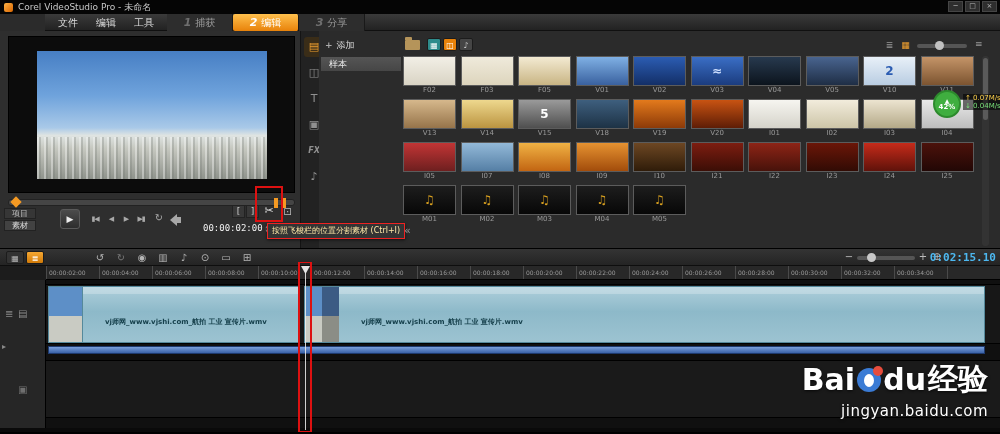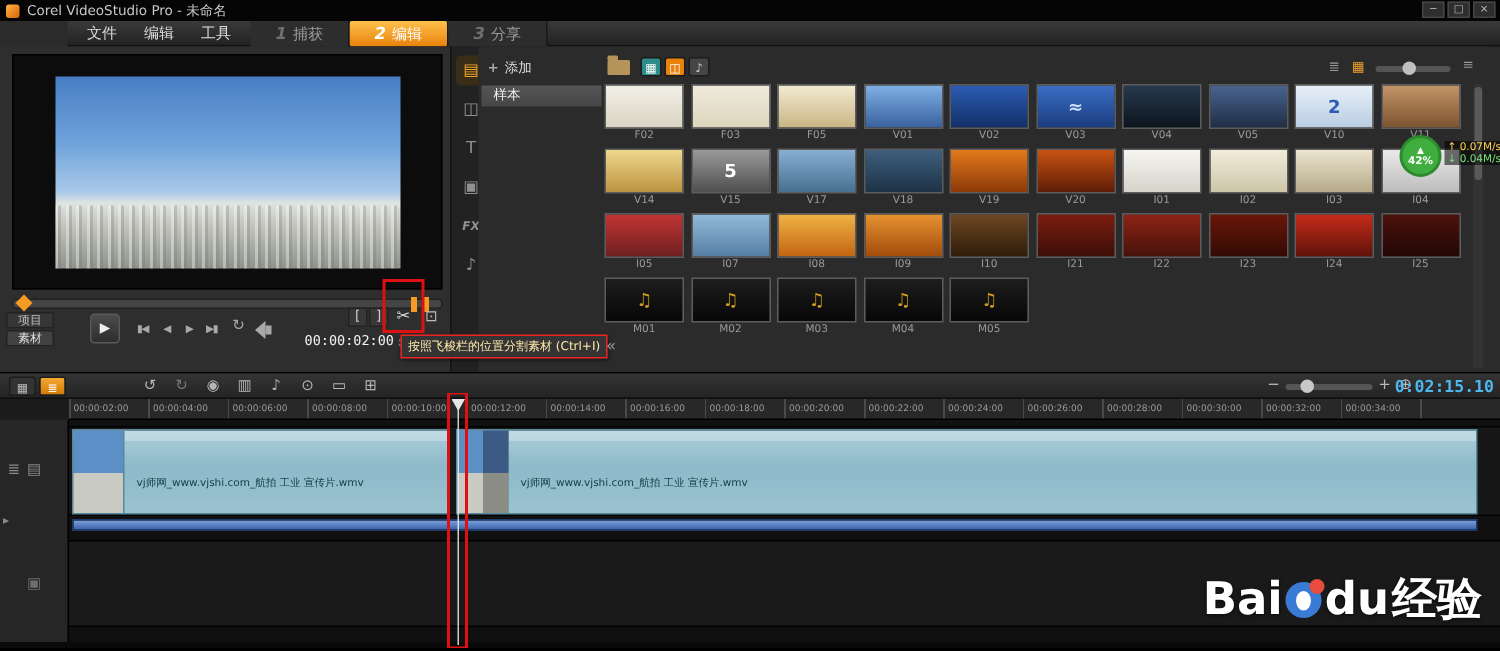--- a/index.html
+++ b/index.html
@@ -118,21 +118,21 @@
   .hdr-overlay { left:18px; top:104px; color:#6f6f6f; }
 
   .tl-tracks { position:absolute; top:31px; left:46px; width:954px; height:151px; background:#101010; }
   .video-lane { position:absolute; top:4px; left:0; width:954px; height:60px; background:#171717; border-top:1px solid #000; border-bottom:1px solid #000; }
   .clip { position:absolute; top:1px; height:57px; background:linear-gradient(180deg,#aecfdb 0%,#8db9c9 45%,#9cc3d1 100%); border:1px solid #55899b; }
   .clip1 { left:2px; width:252px; }
   .clip2 { left:258px; width:681px; }
   .clip::before { content:""; position:absolute; left:0; right:0; top:0; height:7px; background:rgba(255,255,255,.25); }
   .clip-thumb { position:absolute; left:0; top:0; width:34px; height:55px; background:linear-gradient(180deg,#5d8fc7 0 52%,#c9cbc3 52% 100%); border-right:1px solid #55899b; }
   .clip-thumb2 { position:absolute; left:17px; top:0; width:17px; height:55px; background:linear-gradient(180deg,#3c5b84 0 52%,#8b8d86 52% 100%); }
-  .clip-name { position:absolute; left:42px; top:30px; font-size:7px; color:#16404c; white-space:nowrap; overflow:hidden; max-width:78%; }
+  .clip-name { position:absolute; left:56px; top:30px; font-size:7px; color:#16404c; white-space:nowrap; overflow:hidden; max-width:78%;font-weight:bold; }
   .audio-bar { position:absolute; top:66px; left:2px; width:937px; height:8px; background:linear-gradient(180deg,#7aa0dc,#3a62a8); border:1px solid #1e3a6e; }
   .track2-lane { position:absolute; top:80px; left:0; width:954px; height:58px; background:#1a1a1a; border-top:1px solid #000; border-bottom:1px solid #000; }
 
   
   .playhead-cap { position:absolute; left:301px; top:266px; width:9px; height:8px; background:#e5e5e5; clip-path:polygon(0 0,100% 0,50% 100%); z-index:21; }
   .playhead-line { position:absolute; left:305px; top:266px; width:1px; height:164px; background:rgba(240,240,240,.85); z-index:20; }
   .anno { position:absolute; border:2px solid #dd1111; z-index:50; }
   .anno-scissors { left:255px; top:186px; width:28px; height:36px; }
   .anno-playhead { left:298px; top:262px; width:14px; height:170px; border-width:1px 2px; }
   .tooltip { position:absolute; left:267px; top:223px; height:16px; border:1px solid #e22; background:#343434; color:#ffe9a8; font-size:8px; line-height:14px; padding:0 4px; white-space:nowrap; z-index:45; box-shadow:0 1px 3px rgba(0,0,0,.6); }
@@ -302,42 +302,42 @@
         </div>
 
         <div class="thumb-cell">
           <div class="thumb" style="background: linear-gradient(rgb(196, 148, 104), rgb(124, 84, 48));">
             <span></span>
           </div>
           <div class="thumb-label">V11</div>
         </div>
 
 
+        <div class="thumb-cell">
+          <div class="thumb" style="background: linear-gradient(rgb(214, 184, 140), rgb(150, 116, 74));">
+            <span></span>
+          </div>
+          <div class="thumb-label">V13</div>
+        </div>
 
         <div class="thumb-cell">
           <div class="thumb" style="background: linear-gradient(rgb(238, 216, 142), rgb(187, 148, 64));">
             <span></span>
           </div>
           <div class="thumb-label">V14</div>
         </div>
 
         <div class="thumb-cell">
           <div class="thumb" style="background: linear-gradient(rgb(154, 154, 154), rgb(79, 79, 79));">
             <span style="color: rgb(255, 255, 255);">5</span>
           </div>
           <div class="thumb-label">V15</div>
         </div>
 
 
-        <div class="thumb-cell">
-          <div class="thumb" style="background: linear-gradient(rgb(136, 174, 210), rgb(71, 112, 143));">
-            <span></span>
-          </div>
-          <div class="thumb-label">V17</div>
-        </div>
 
         <div class="thumb-cell">
           <div class="thumb" style="background: linear-gradient(rgb(62, 95, 126), rgb(29, 50, 69));">
             <span></span>
           </div>
           <div class="thumb-label">V18</div>
         </div>
 
         <div class="thumb-cell">
           <div class="thumb" style="background: linear-gradient(rgb(227, 122, 28), rgb(140, 58, 8));">
@@ -580,16 +580,17 @@
   <div class="tooltip">按照飞梭栏的位置分割素材 (Ctrl+I)</div>
   <div class="collapse-glyph">«</div>
 
   <div class="watermark">
     <div class="wm-brand">
       <span>Bai</span>
       <span class="wm-paw"></span>
       <span>du</span>
       <span>经验</span>
     </div>
+    <div class="wm-url">jingyan.baidu.com</div>
   </div>
 
   <div class="bottom-bar"></div>
 </div>
 
 </body></html>

